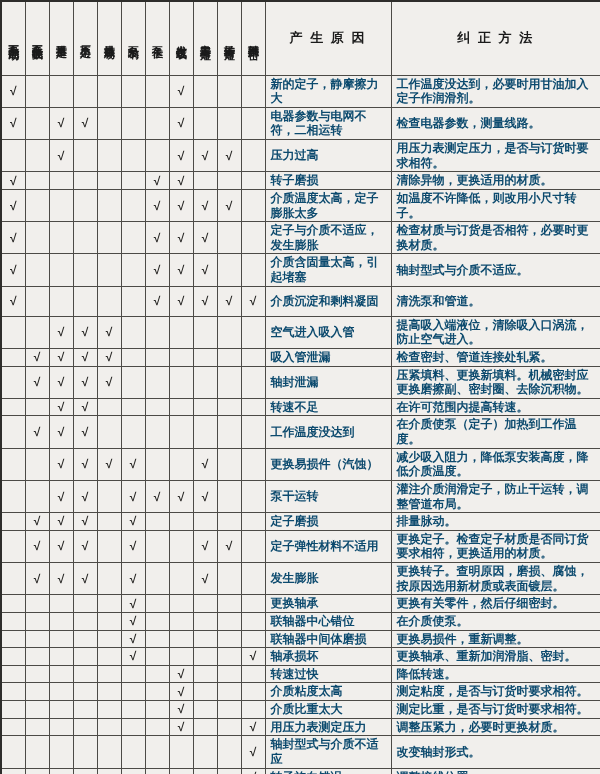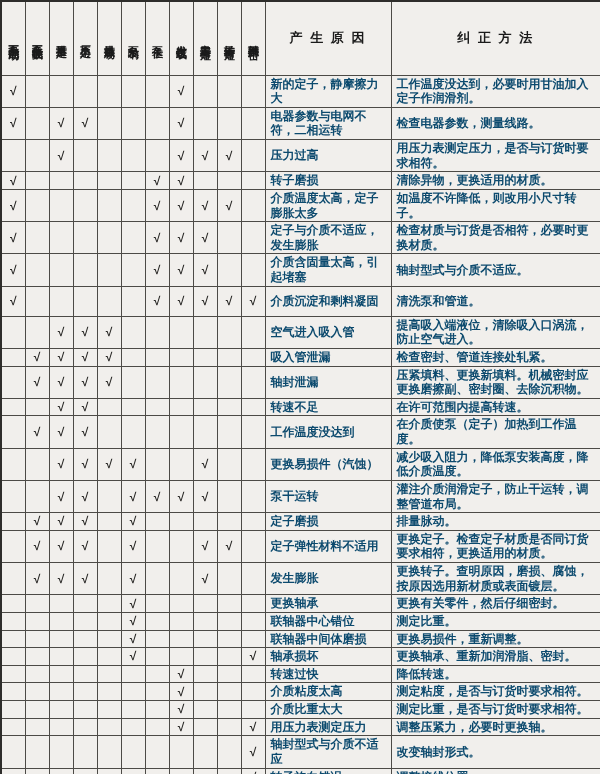--- a/index.html
+++ b/index.html
@@ -416,21 +416,21 @@
           <td class="chk"></td>
           <td class="chk"></td>
           <td class="chk"></td>
           <td class="chk">√</td>
           <td class="chk"></td>
           <td class="chk"></td>
           <td class="chk"></td>
           <td class="chk"></td>
           <td class="chk"></td>
           <td class="cause">联轴器中心错位</td>
-          <td class="method">测定比重。</td>
+          <td class="method">在介质使泵。</td>
         </tr>
         <tr class="short">
           <td class="chk"></td>
           <td class="chk"></td>
           <td class="chk"></td>
           <td class="chk"></td>
           <td class="chk"></td>
           <td class="chk">√</td>
           <td class="chk"></td>
           <td class="chk"></td>
@@ -506,21 +506,21 @@
           <td class="chk"></td>
           <td class="chk"></td>
           <td class="chk"></td>
           <td class="chk"></td>
           <td class="chk"></td>
           <td class="chk">√</td>
           <td class="chk"></td>
           <td class="chk"></td>
           <td class="chk">√</td>
           <td class="cause">用压力表测定压力</td>
-          <td class="method">调整压紧力，必要时更换轴。</td>
+          <td class="method">调整压紧力，必要时更换材质。</td>
         </tr>
         <tr class="short">
           <td class="chk"></td>
           <td class="chk"></td>
           <td class="chk"></td>
           <td class="chk"></td>
           <td class="chk"></td>
           <td class="chk"></td>
           <td class="chk"></td>
           <td class="chk"></td>

